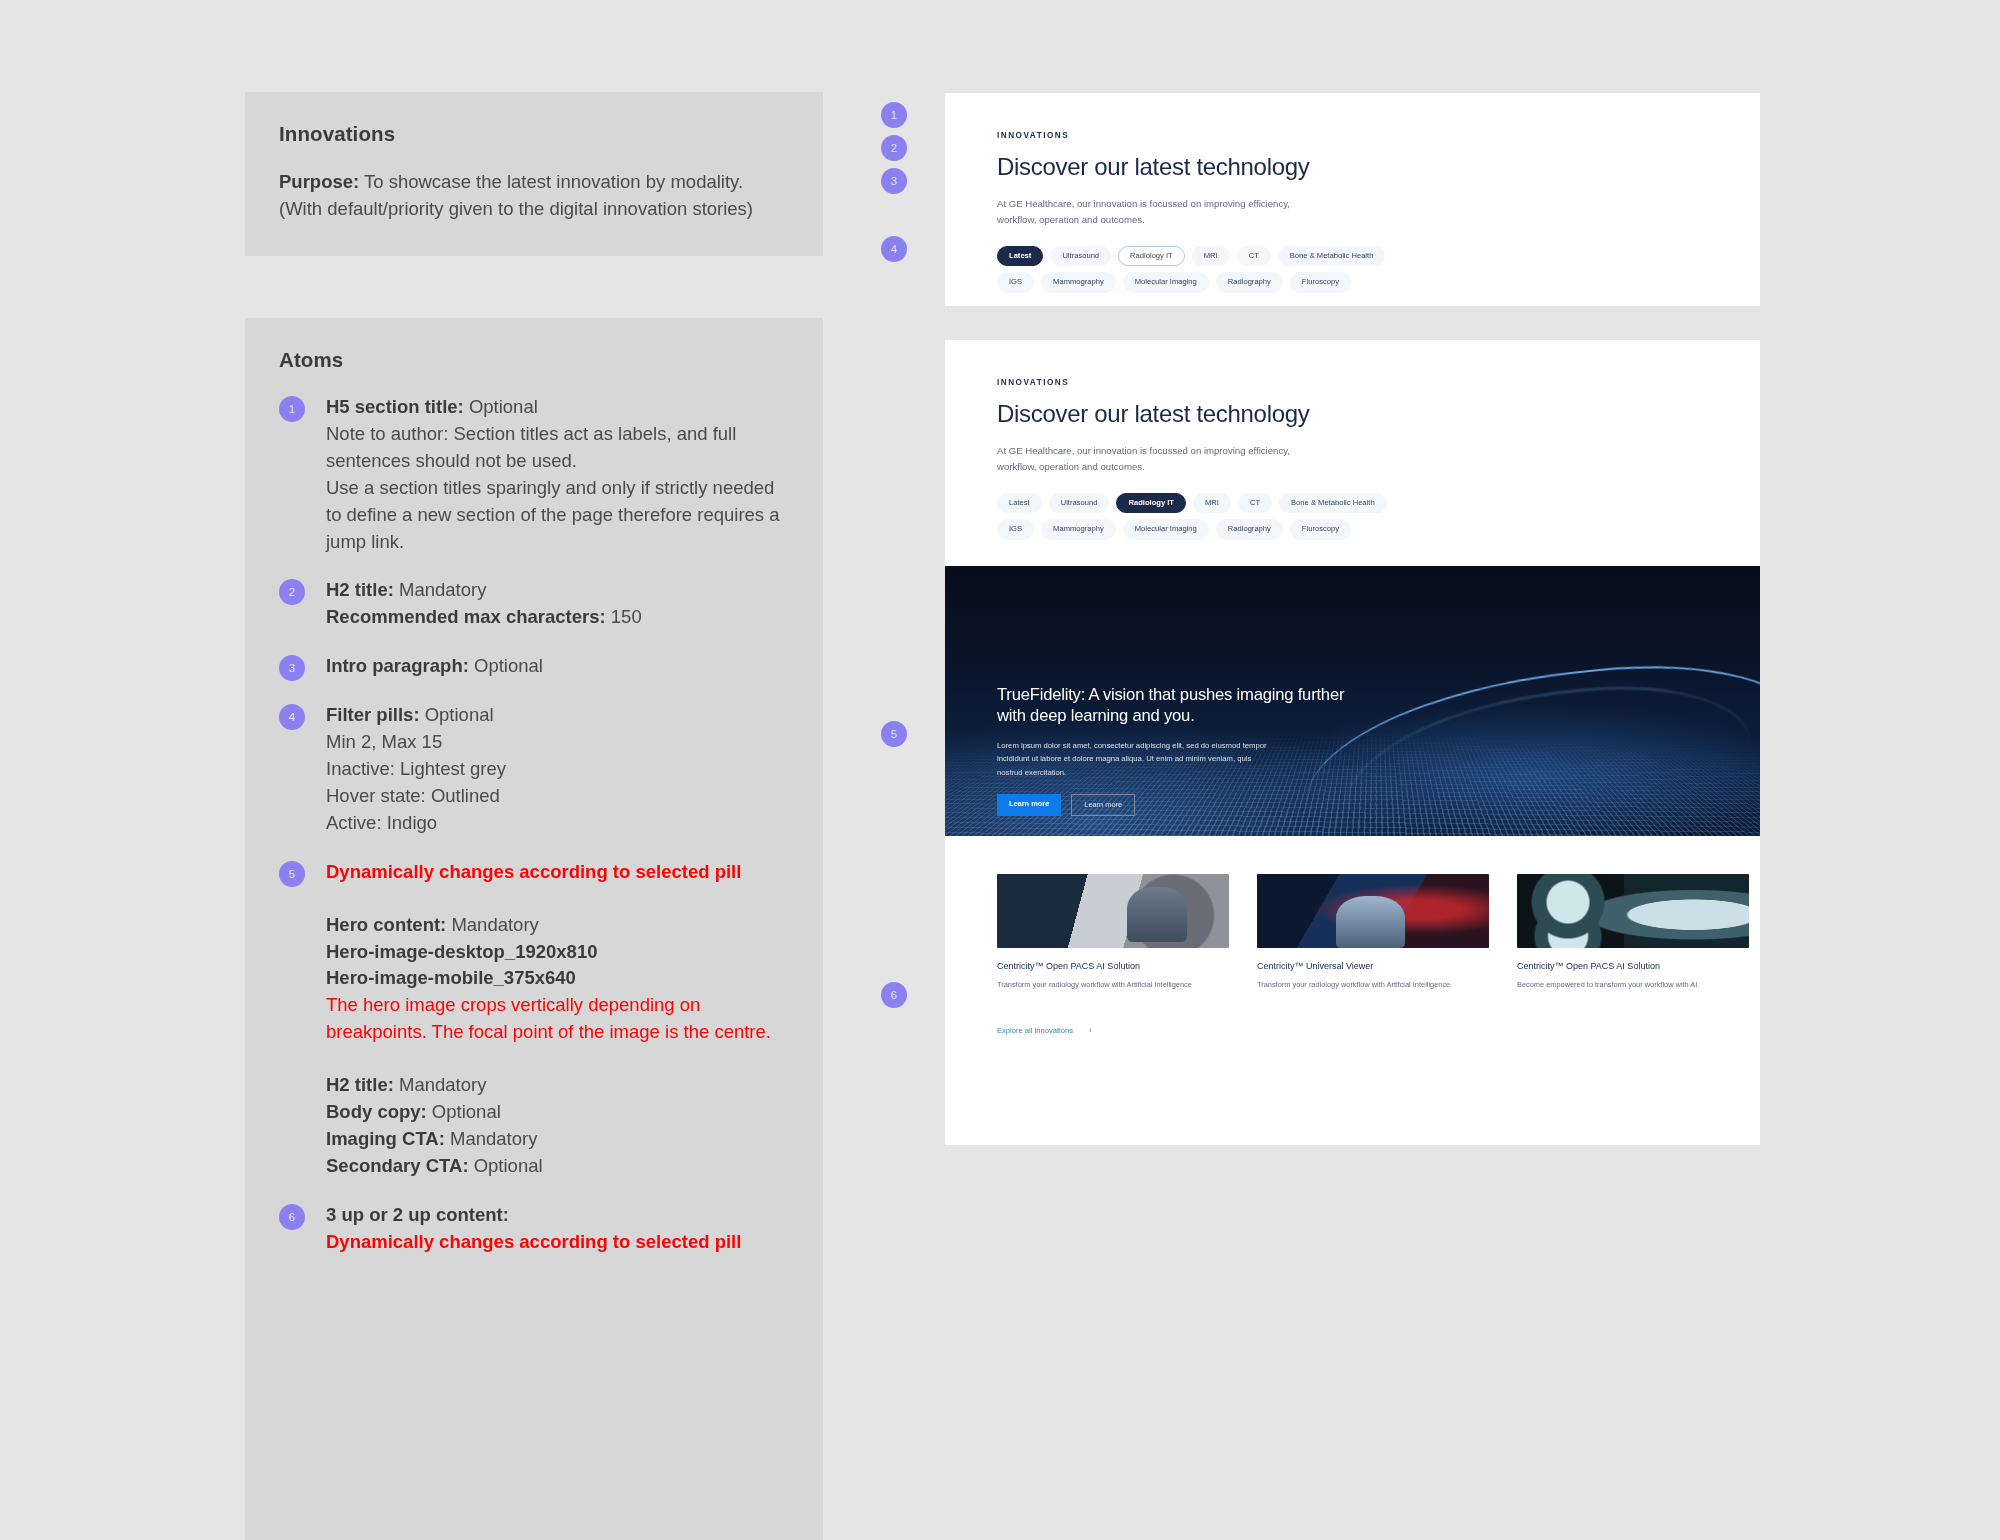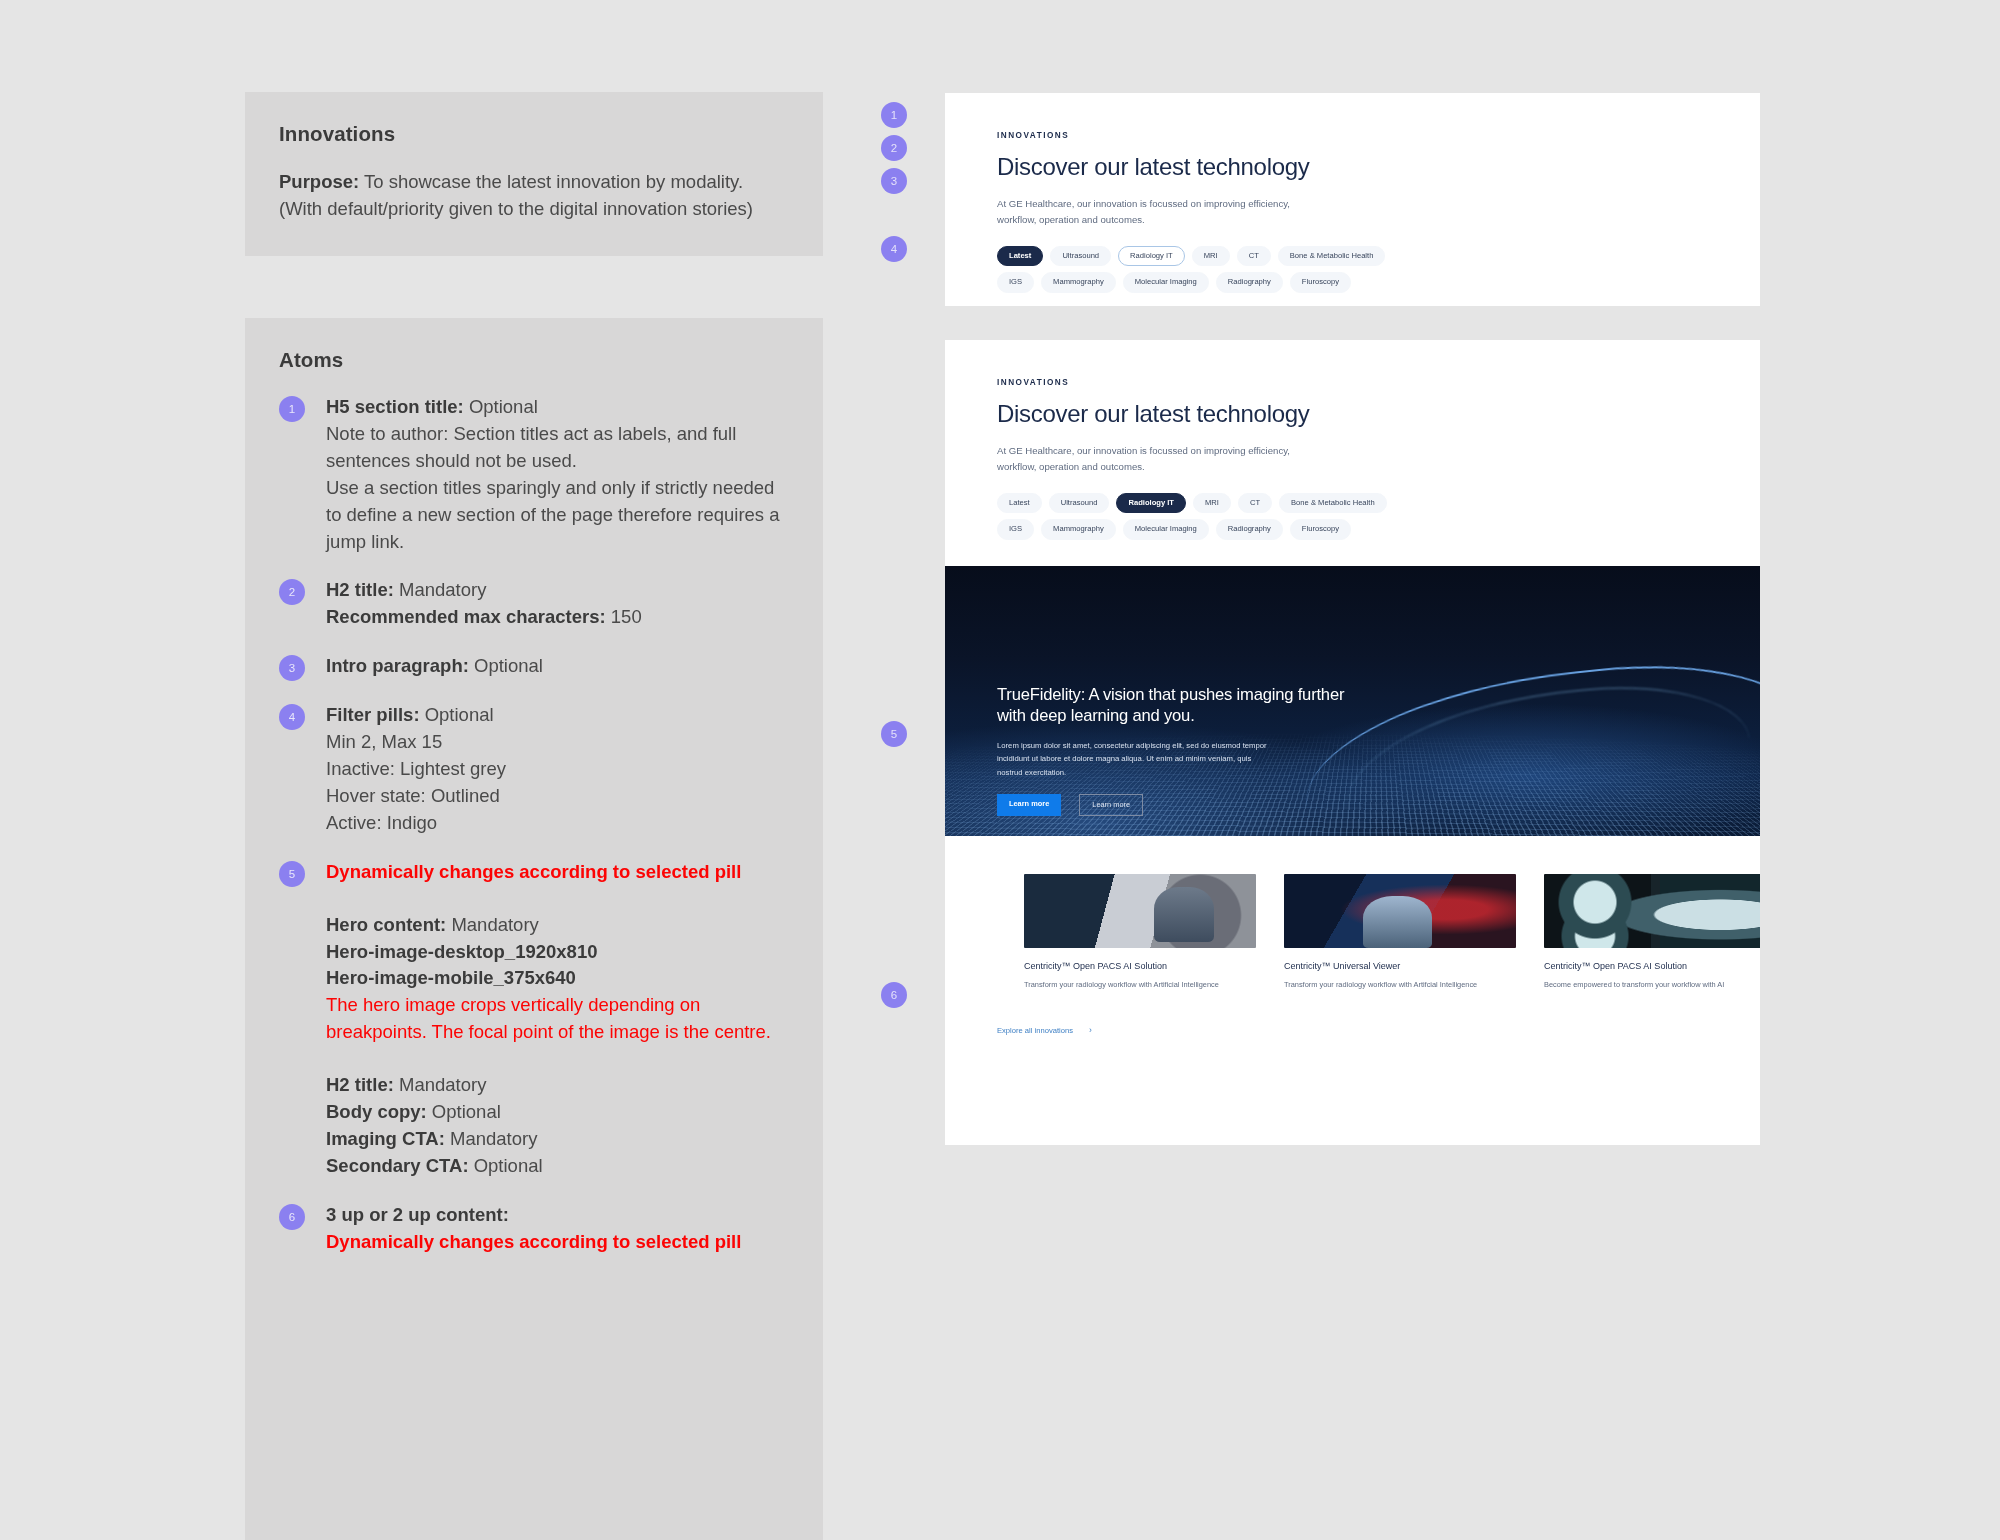--- a/index.html
+++ b/index.html
@@ -189,34 +189,34 @@
     letter-spacing: -.2px;
     margin-bottom: 13px;
   }
   .hero-body {
     font-size: 7.7px;
     line-height: 1.72;
     color: #d7e0ee;
     width: 278px;
     margin-bottom: 15px;
   }
-  .hero-ctas { display: flex; gap: 18px; }
+  .hero-ctas { display: flex; gap: 10px; }
   .cta {
     font-size: 7.4px;
     padding: 6px 12px;
     line-height: 1.1;
   }
   .cta-primary { background: #0f7bea; color: #fff; font-weight: bold; }
   .cta-secondary { background: transparent; color: #dfe6f2; border: 1px solid #7d8ba3; }
 
   
   .threeup {
     display: flex;
     gap: 28px;
-    padding: 38px 52px 0 79px;
+    padding: 38px 52px 0 52px;
   }
   .card { width: 232px; }
   .card-thumb {
     width: 232px; height: 74px;
     border-radius: 1px;
     position: relative;
     overflow: hidden;
     margin-bottom: 13px;
   }
   .thumb-a {

